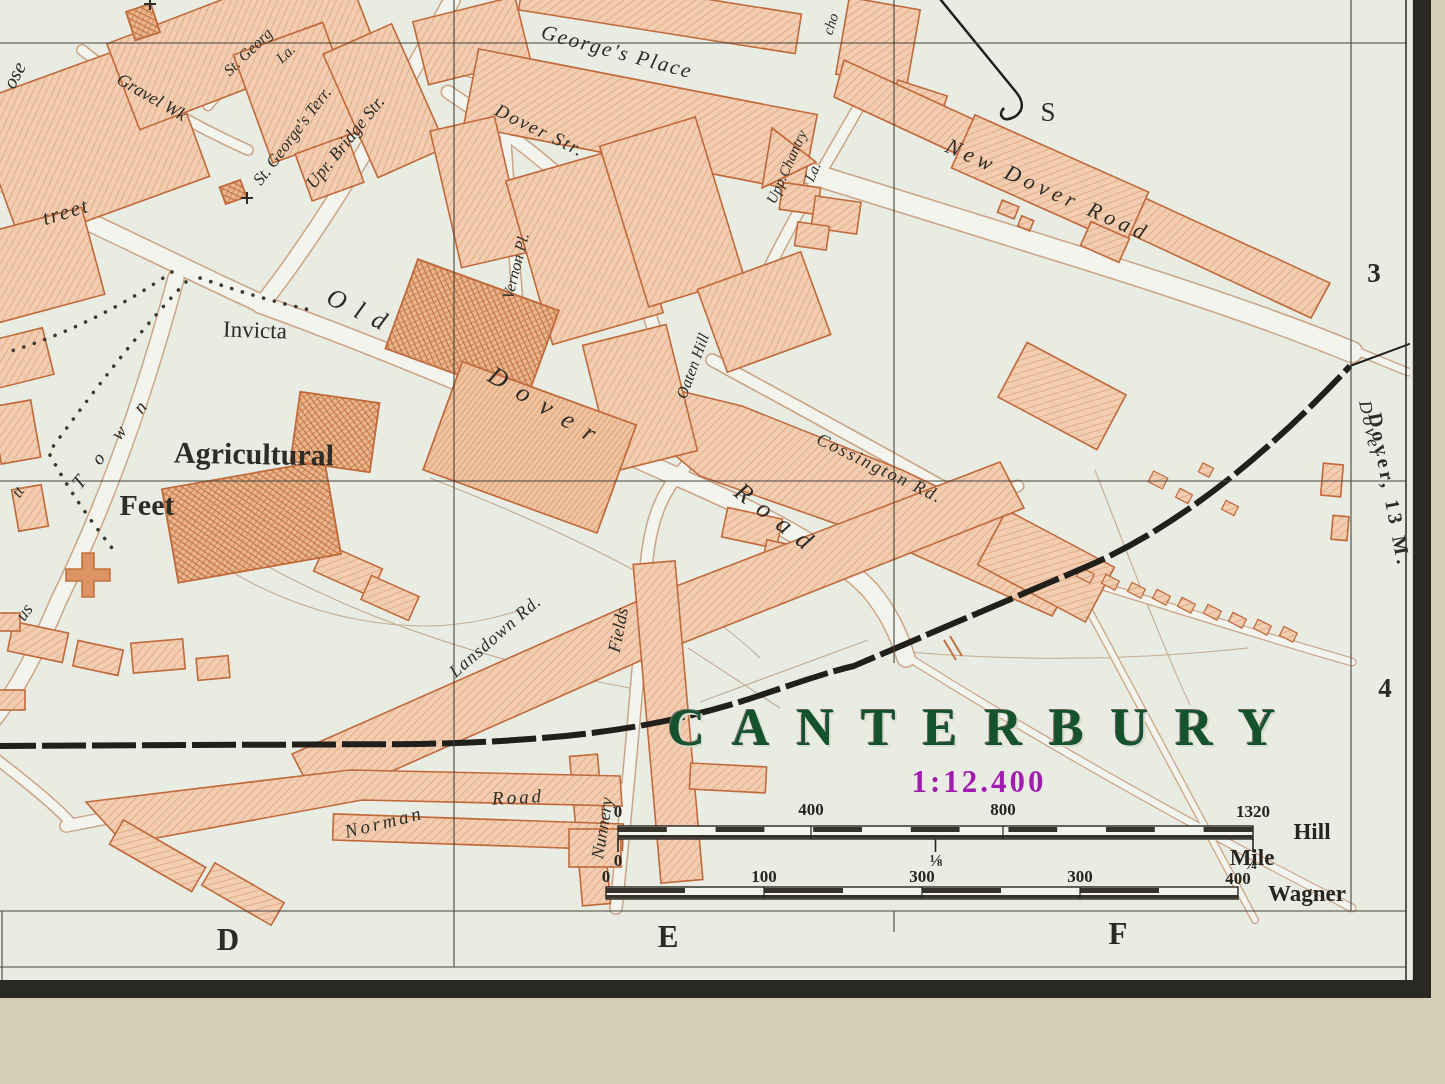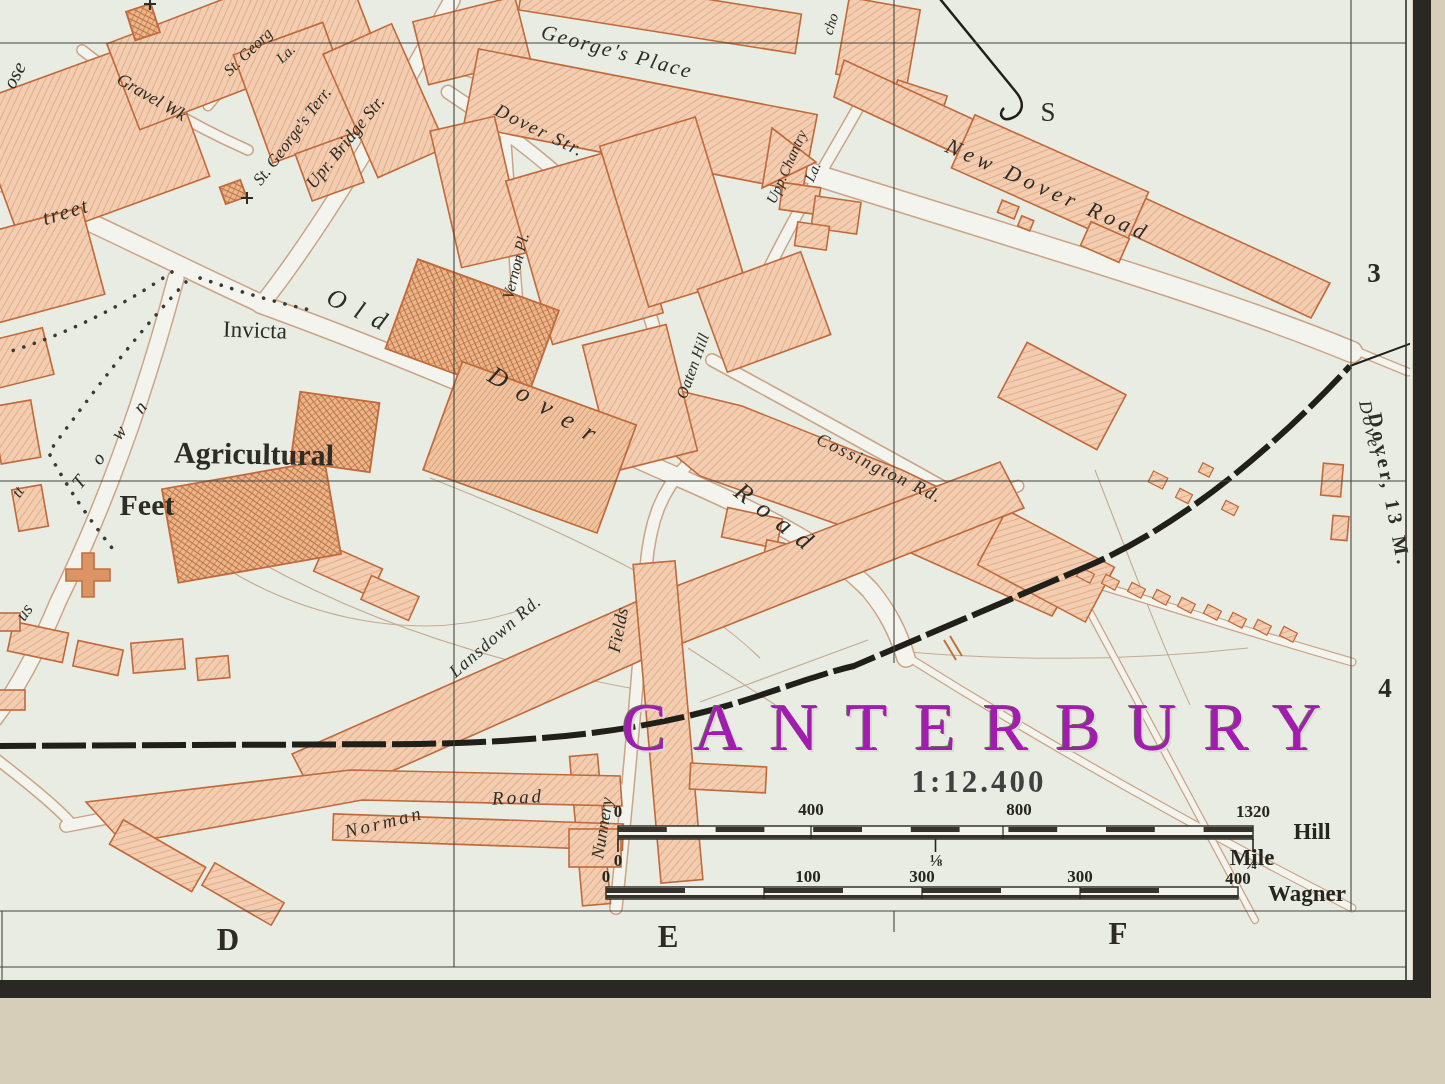--- a/index.html
+++ b/index.html
@@ -9,24 +9,24 @@
   .lbl{position:absolute;transform-origin:center;white-space:nowrap;
        font-family:"Liberation Serif",serif;color:#2d2c26;line-height:1;}
   .it{font-style:italic;}
   .tick{position:absolute;transform:translate(-50%,-50%);font-weight:bold;
         font-size:17px;color:#26251f;white-space:nowrap;}
   .unit{position:absolute;transform:translate(-50%,-50%);font-weight:bold;
         font-size:23px;color:#26251f;white-space:nowrap;}
   .grid-letter{position:absolute;transform:translate(-50%,-50%);
         font-size:31px;font-weight:bold;color:#2b2a24;}
   .title{position:absolute;transform:translate(-50%,-50%);
-        font-size:68px;font-weight:normal;letter-spacing:27px;color:#a21caf;
+        font-size:52px;font-weight:bold;letter-spacing:27px;color:#14532d;
         text-shadow:2px 2px 0 #d8dbd0,-1px -1px 0 #6b675c;}
   .subtitle{position:absolute;transform:translate(-50%,-50%);
-        font-size:31px;font-weight:bold;letter-spacing:3px;color:#404040;}
+        font-size:31px;font-weight:bold;letter-spacing:3px;color:#a21caf;}
   .imprint{position:absolute;right:6px;top:1004px;font-size:21px;
         color:#46413a;letter-spacing:1px;}
   .imprint .sup{vertical-align:super;font-size:0.62em;}
 </style>
 </head>
 <body>
 
 <div class="stage">
 
 <svg width="1445" height="1084" viewBox="0 0 1445 1084">
@@ -314,28 +314,28 @@
 <div class="grid-letter" style="left:1385px;top:688px;font-size:27px;">4</div>
 <div class="grid-letter" style="left:228px;top:940px;">D</div>
 <div class="grid-letter" style="left:668px;top:937px;">E</div>
 <div class="grid-letter" style="left:1118px;top:934px;">F</div>
 
 <div class="title" style="left:985px;top:727px;">CANTERBURY</div>
 <div class="subtitle" style="left:979px;top:782px;">1:12.400</div>
 
 <div class="tick" style="left:618px;top:812px;">0</div>
 <div class="tick" style="left:811px;top:810px;">400</div>
-<div class="tick" style="left:1003px;top:810px;margin-left:16px;">800</div>
+<div class="tick" style="left:1003px;top:810px;">800</div>
 <div class="tick" style="left:1253px;top:812px;">1320</div>
 <div class="unit" style="left:1312px;top:832px;">Hill</div>
 <div class="tick" style="left:618px;top:861px;">0</div>
 <div class="tick" style="left:936px;top:861px;">⅛</div>
 <div class="tick" style="left:1251px;top:864px;">¼</div>
 <div class="unit" style="left:1252px;top:858px;">Mile</div>
 <div class="tick" style="left:606px;top:877px;">0</div>
-<div class="tick" style="left:808px;top:877px;text-align:right;">100</div>
+<div class="tick" style="left:764px;top:877px;text-align:right;">100</div>
 <div class="tick" style="left:922px;top:877px;">300</div>
 <div class="tick" style="left:1080px;top:877px;">300</div>
 <div class="tick" style="left:1238px;top:879px;">400</div>
 <div class="unit" style="left:1307px;top:894px;">Wagner</div>
 
 
 </div>
 
 </body></html>

